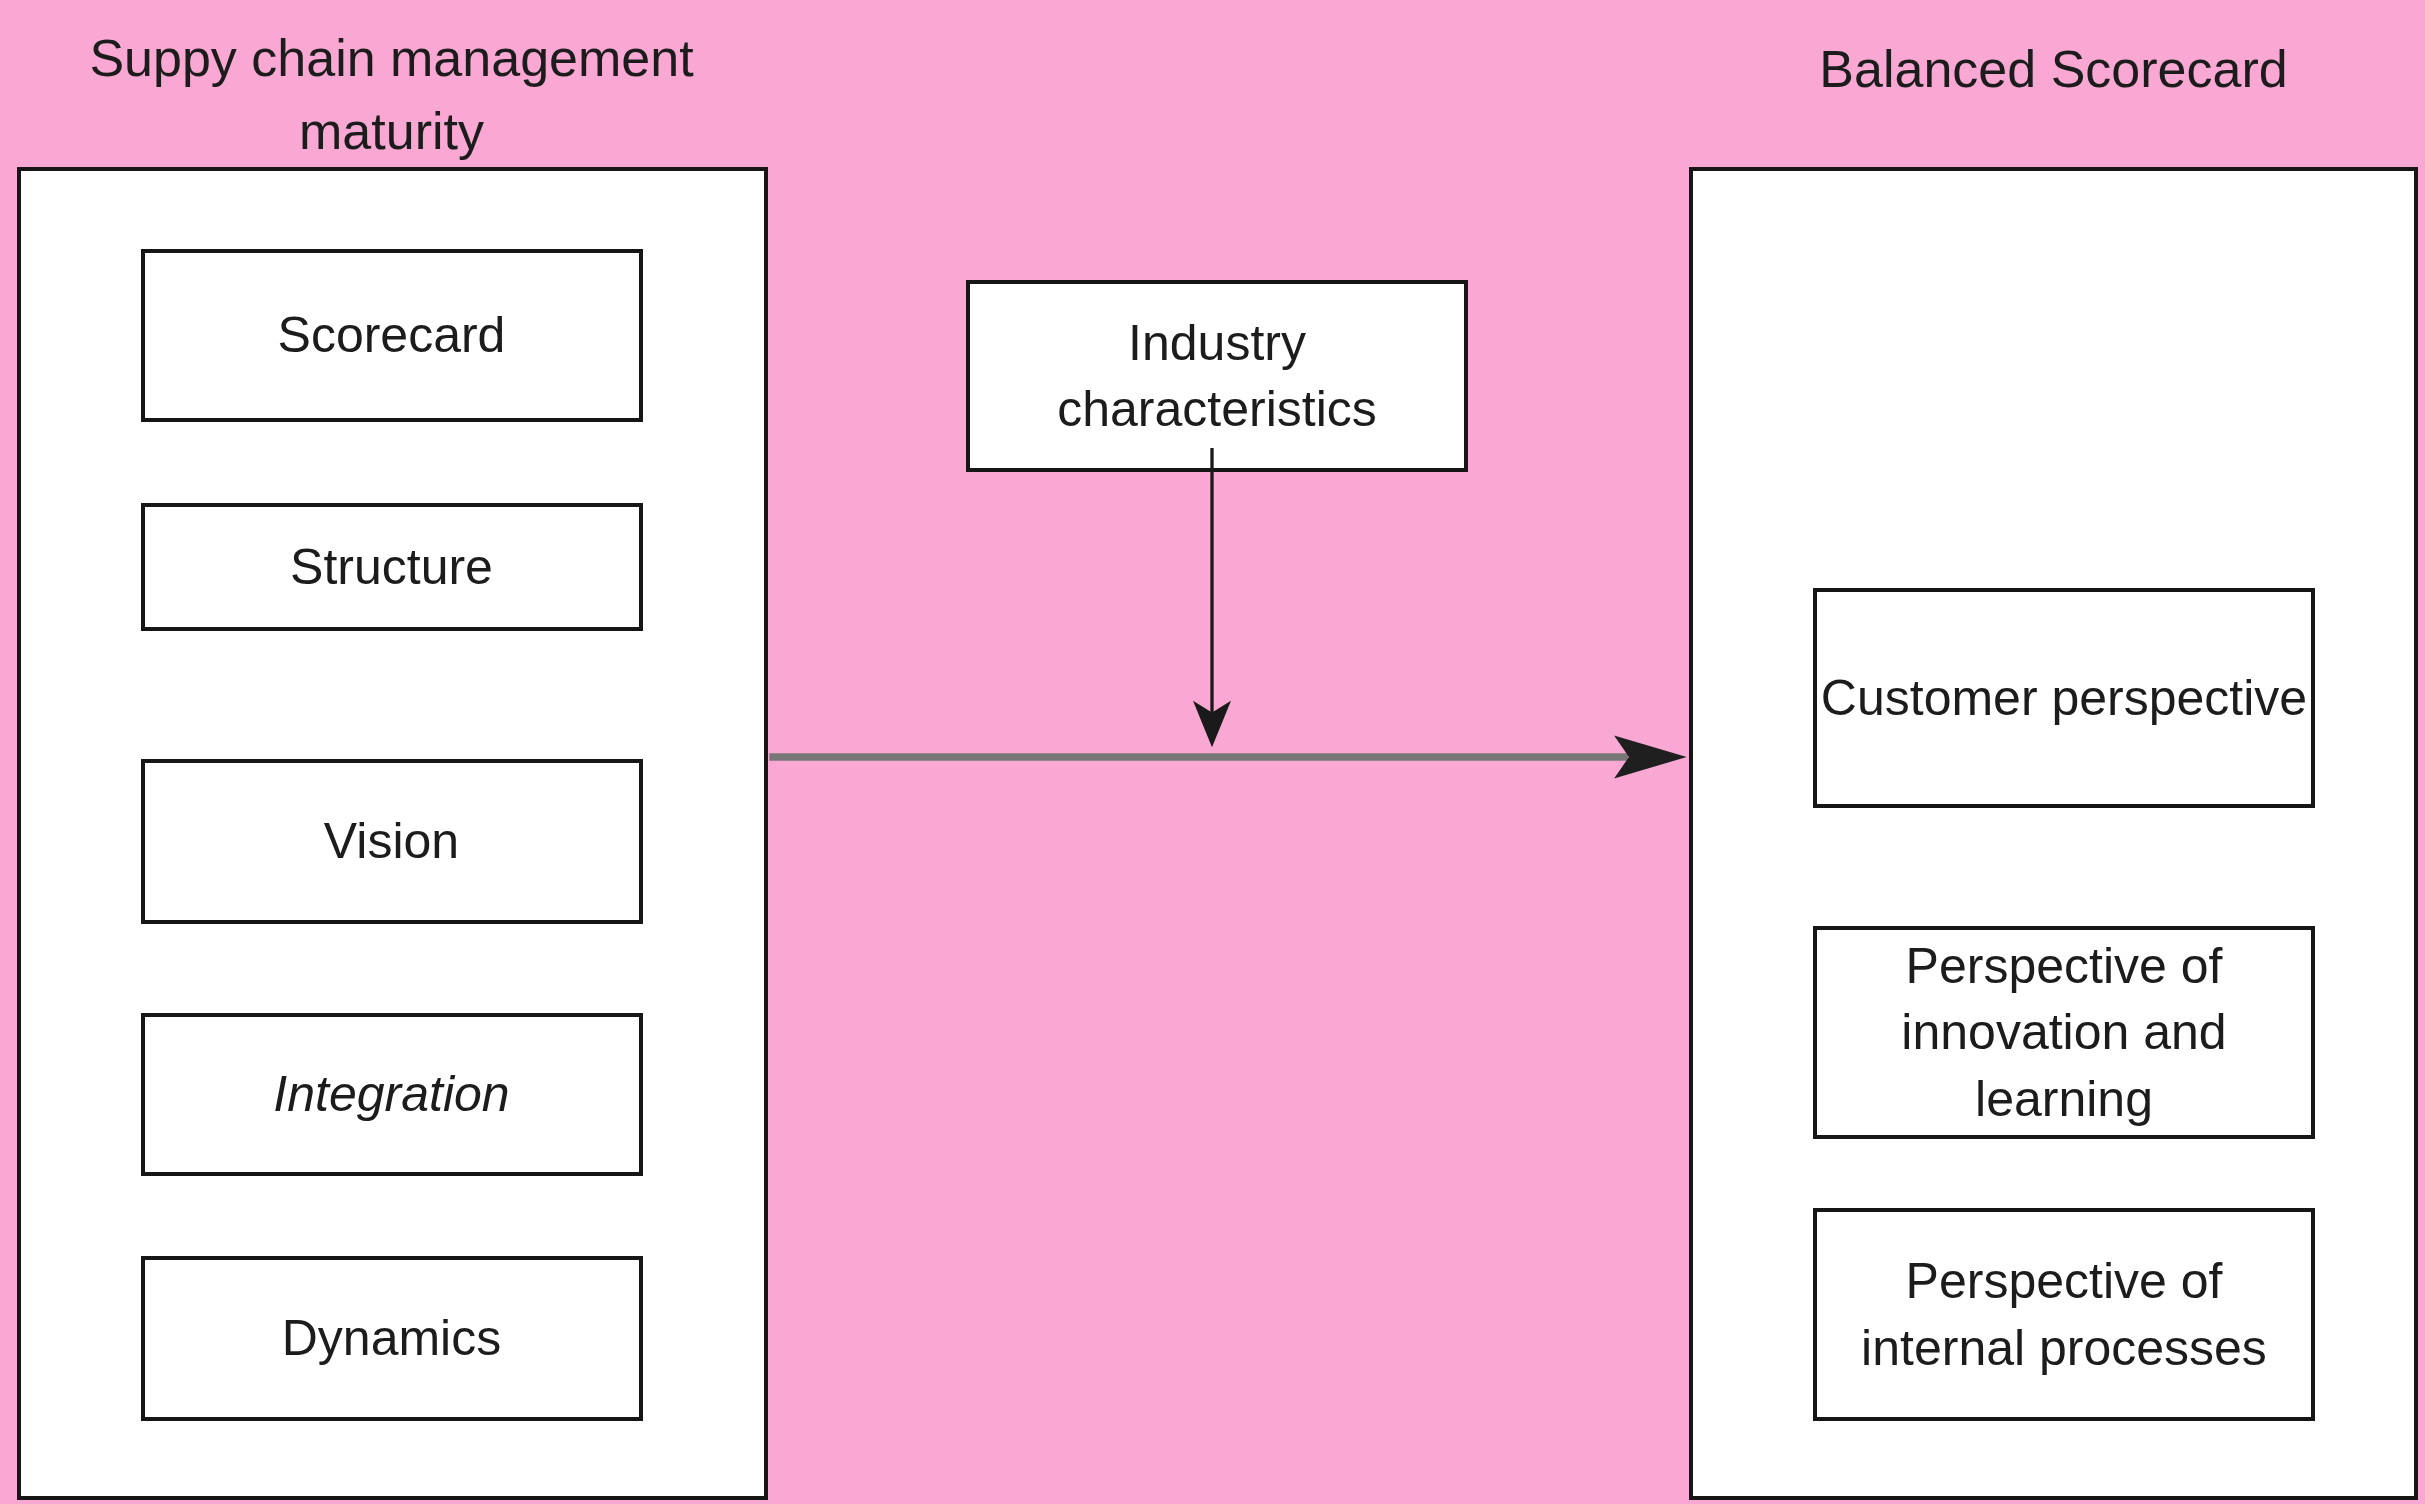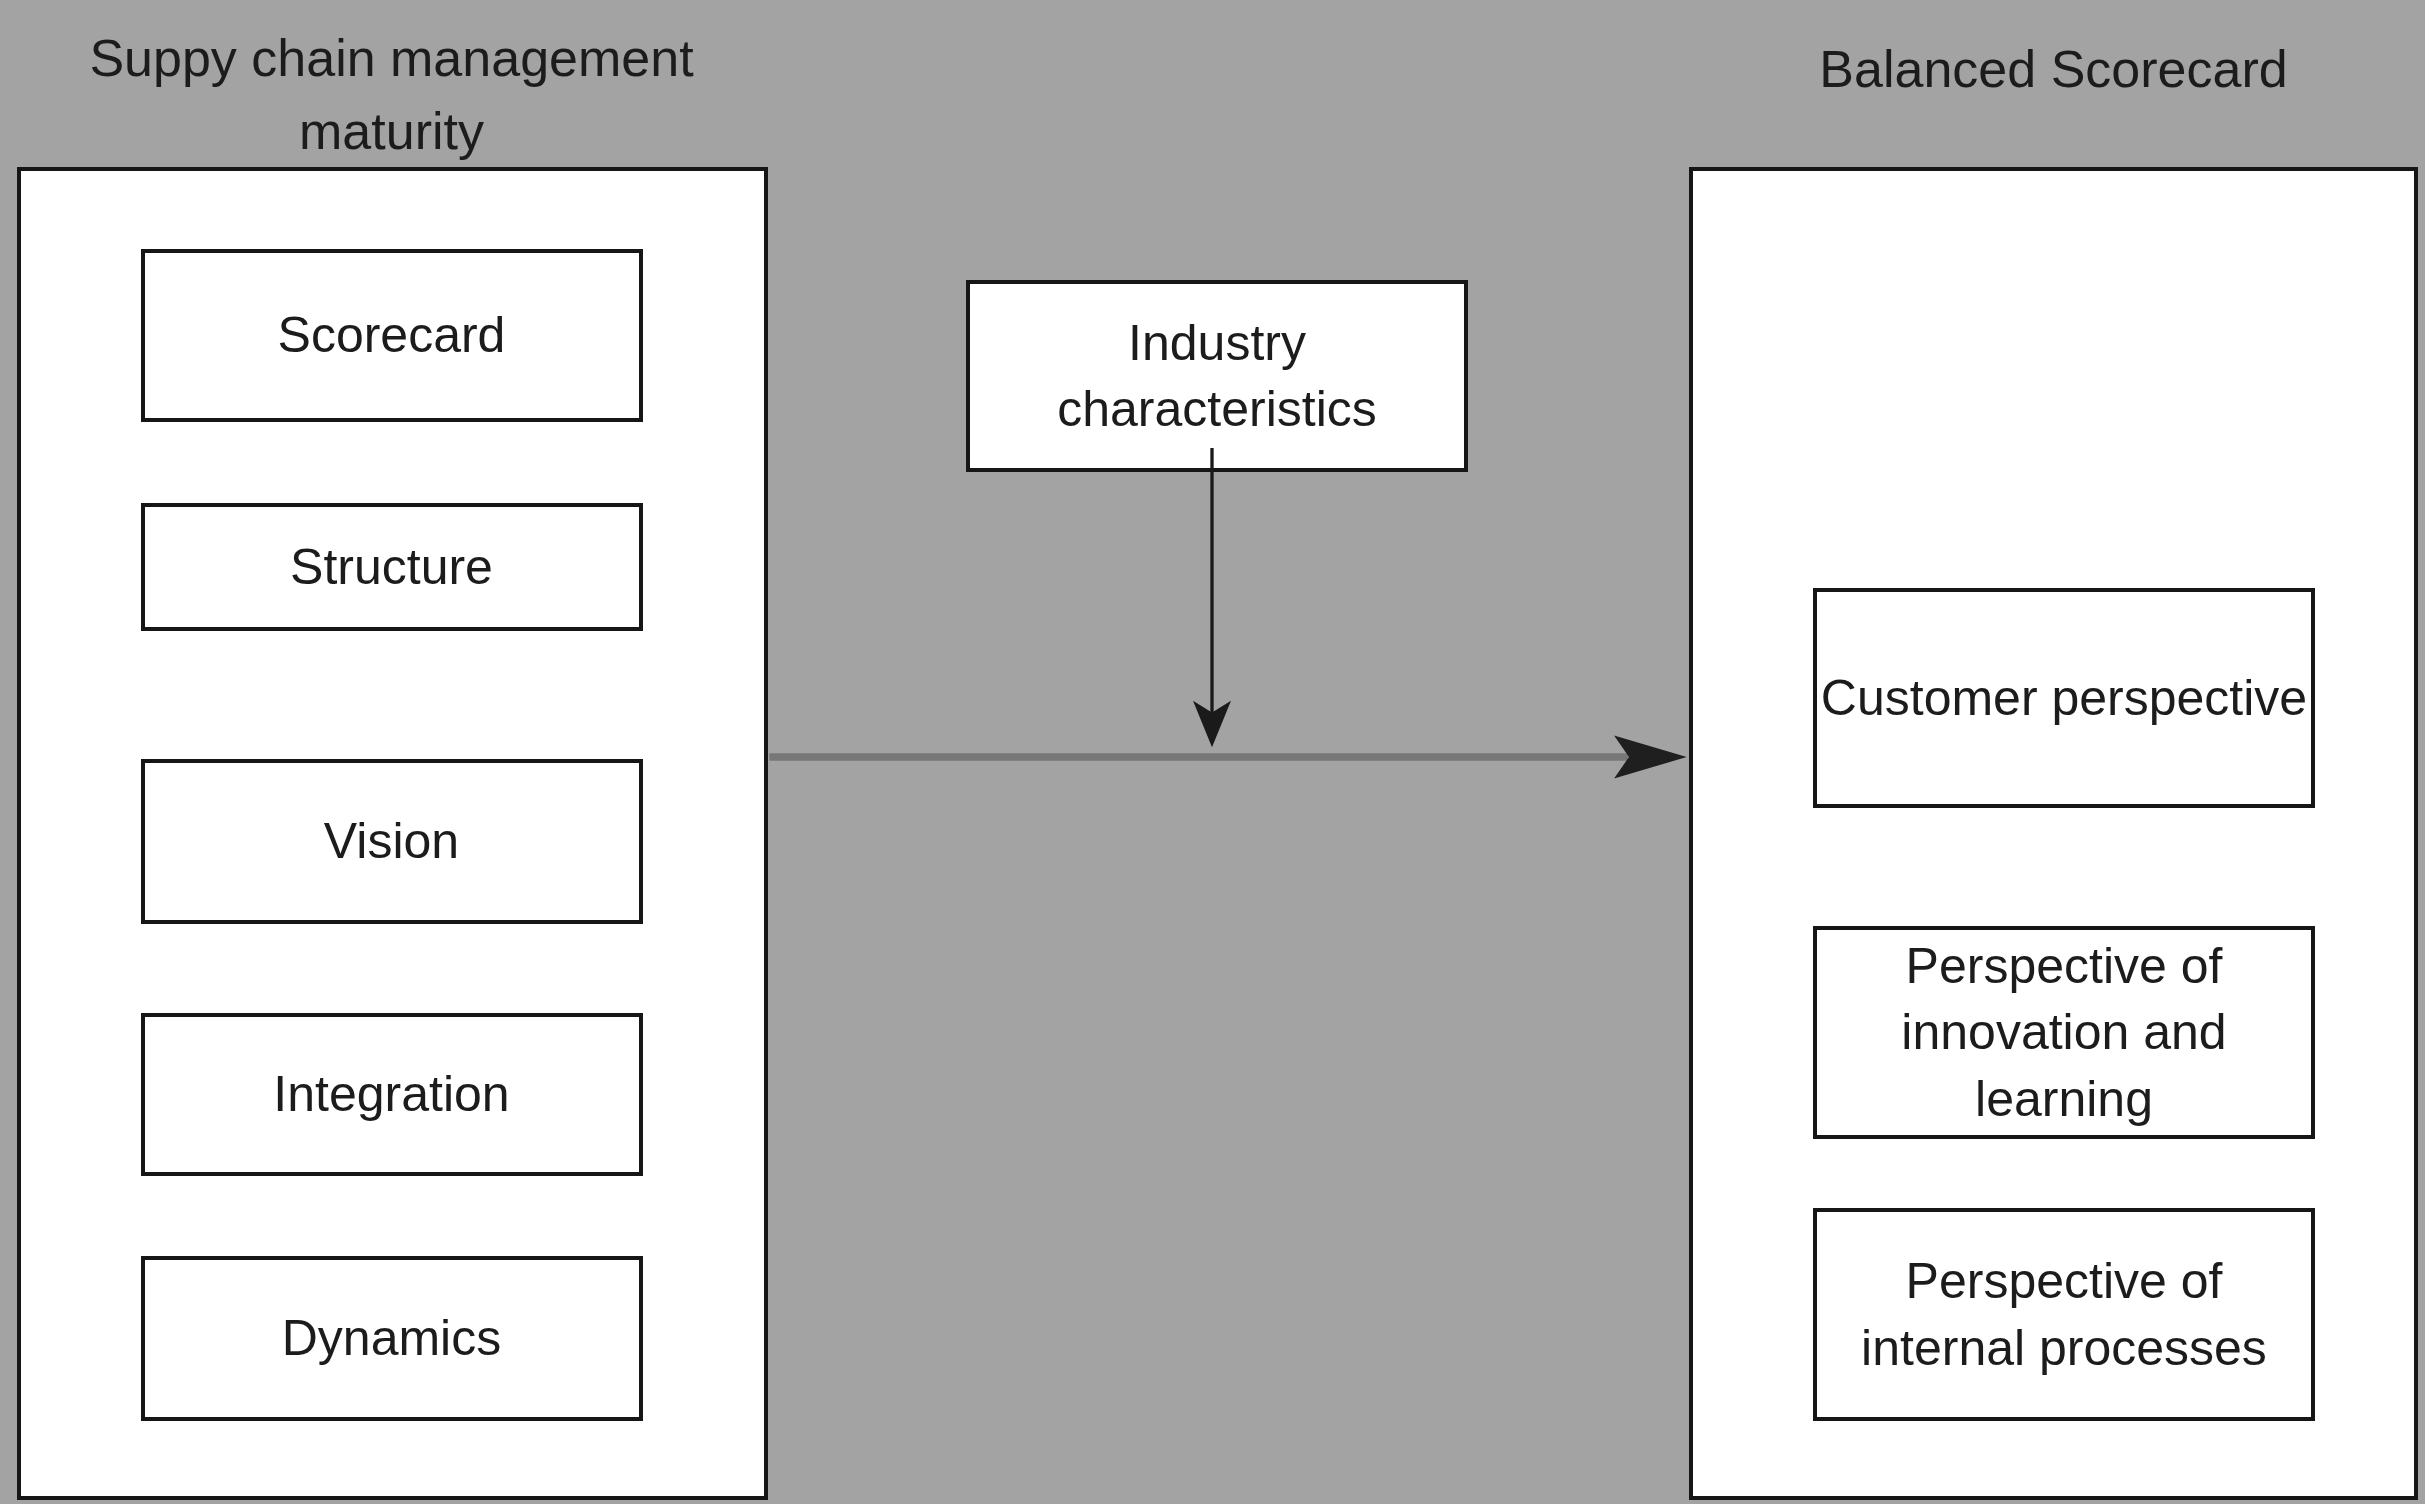--- a/index.html
+++ b/index.html
@@ -4,21 +4,21 @@
 <style>
   html, body {
     margin: 0;
     padding: 0;
     background: #ffffff;
   }
   #canvas {
     position: relative;
     width: 2426px;
     height: 1505px;
-    background: #a3a3a3;
+    background: #f9a8d4;
     font-family: "Liberation Sans", sans-serif;
     color: #1c1c1c;
     overflow: hidden;
   }
   .section-title {
     position: absolute;
     text-align: center;
     font-size: 52px;
     line-height: 1.42;
     color: #1c1c1c;
@@ -53,21 +53,21 @@
   }
   #left-title   { left: 45px;   top: 21.5px;  width: 693px; }
   #right-title  { left: 1689px; top: 33px;  width: 729px; }
   #left-container  { left: 16.5px;   top: 167px; width: 751px; height: 1333px; }
   #right-container { left: 1689px; top: 167px; width: 729px; height: 1333px; }
 
   
   #box-foundation  { left: 120px; top: 78px;   width: 502px; height: 173px; }
   #box-structure   { left: 120px; top: 332px;  width: 502px; height: 128px; }
   #box-vision      { left: 120px; top: 588px;  width: 502px; height: 165px; }
-  #box-integration { left: 120px; top: 842px; width: 502px; height: 163px; }
+  #box-integration { left: 120px; top: 842px; width: 502px; height: 163px; font-style: italic; }
   #box-dynamics    { left: 120px; top: 1085px; width: 502px; height: 165px; }
 
   
   #box-financial   { left: 120px; top: 83px;  width: 502px; height: 248px; }
   #box-customer    { left: 120px; top: 417px;  width: 502px; height: 220px; }
   #box-innovation  { left: 120px; top: 755px;  width: 502px; height: 213px; }
   #box-internal    { left: 120px; top: 1037px; width: 502px; height: 213px; }
 
   #box-industry    { left: 966px; top: 256px; width: 502px; height: 192px; margin-top: 24px; }
 

